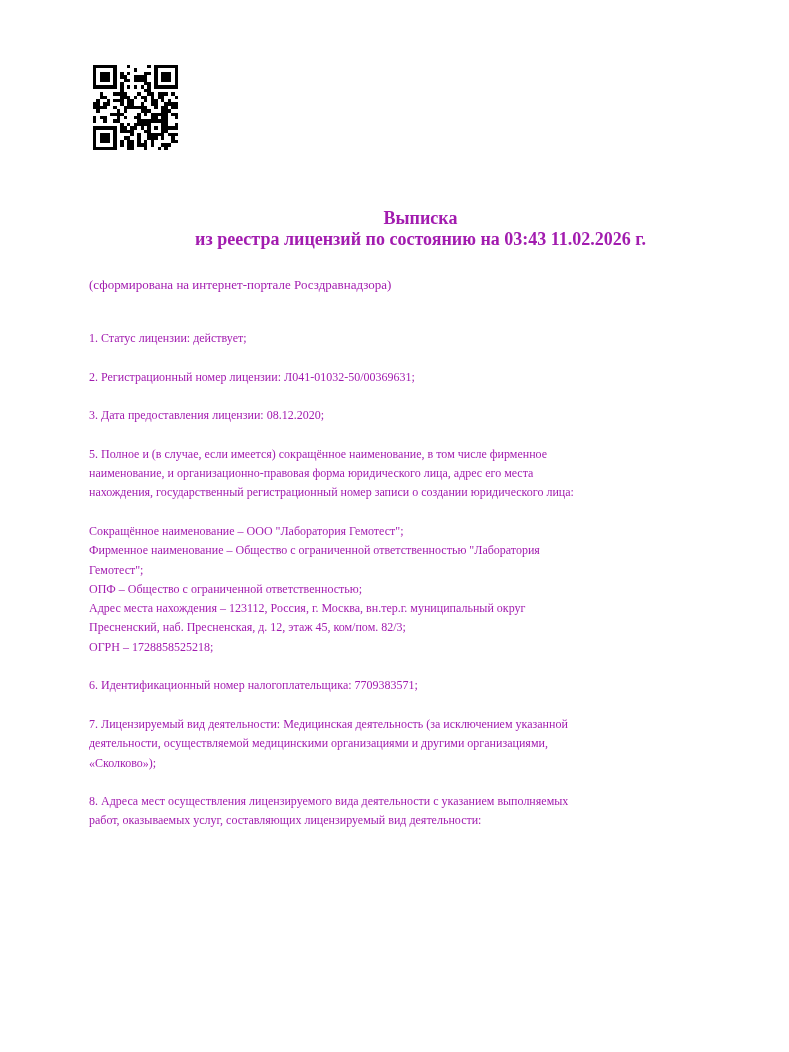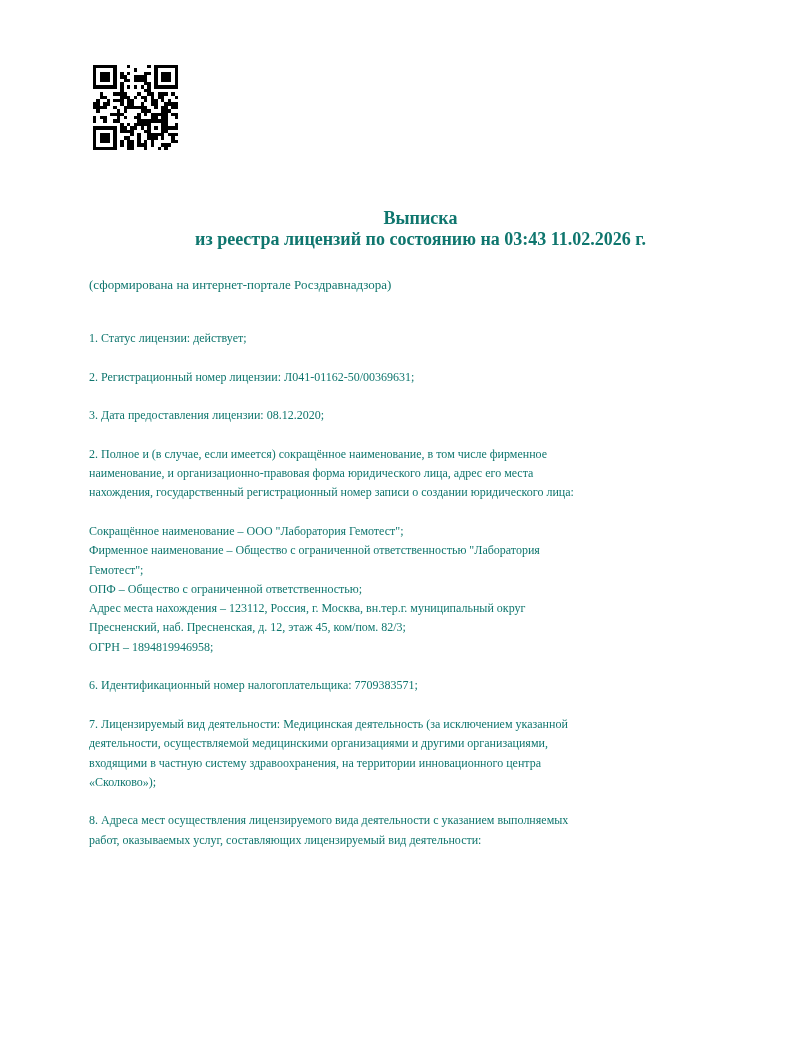--- a/index.html
+++ b/index.html
@@ -6,21 +6,21 @@
     margin: 0;
     padding: 0;
     background: #ffffff;
   }
   .page {
     position: relative;
     width: 789px;
     height: 1052px;
     background: #ffffff;
     font-family: "Liberation Serif", serif;
-    color: #0f766e;
+    color: #a21caf;
     overflow: hidden;
   }
   .qr {
     position: absolute;
     left: 93px;
     top: 65px;
     width: 85px;
     height: 85px;
   }
   .title-block {
@@ -385,46 +385,45 @@
     <div>из реестра лицензий по состоянию на 03:43 11.02.2026 г.</div>
   </div>
 
   <div class="subtitle">(сформирована на интернет-портале Росздравнадзора)</div>
 
   <div id="doc-body" class="doc-body">
       <div class="para">
         <div class="line">1. Статус лицензии: действует;</div>
       </div>
       <div class="para">
-        <div class="line">2. Регистрационный номер лицензии: Л041-01162-50/00369631;</div>
+        <div class="line">2. Регистрационный номер лицензии: Л041-01032-50/00369631;</div>
       </div>
       <div class="para">
         <div class="line">3. Дата предоставления лицензии: 08.12.2020;</div>
       </div>
       <div class="para">
-        <div class="line">2. Полное и (в случае, если имеется) сокращённое наименование, в том числе фирменное</div>
+        <div class="line">5. Полное и (в случае, если имеется) сокращённое наименование, в том числе фирменное</div>
         <div class="line">наименование, и организационно-правовая форма юридического лица, адрес его места</div>
         <div class="line">нахождения, государственный регистрационный номер записи о создании юридического лица:</div>
       </div>
       <div class="para">
         <div class="line">Сокращённое наименование – ООО "Лаборатория Гемотест";</div>
         <div class="line">Фирменное наименование – Общество с ограниченной ответственностью "Лаборатория</div>
         <div class="line">Гемотест";</div>
         <div class="line">ОПФ – Общество с ограниченной ответственностью;</div>
         <div class="line">Адрес места нахождения – 123112, Россия, г. Москва, вн.тер.г. муниципальный округ</div>
         <div class="line">Пресненский, наб. Пресненская, д. 12, этаж 45, ком/пом. 82/3;</div>
-        <div class="line">ОГРН – 1894819946958;</div>
+        <div class="line">ОГРН – 1728858525218;</div>
       </div>
       <div class="para">
         <div class="line">6. Идентификационный номер налогоплательщика: 7709383571;</div>
       </div>
       <div class="para">
         <div class="line">7. Лицензируемый вид деятельности: Медицинская деятельность (за исключением указанной</div>
         <div class="line">деятельности, осуществляемой медицинскими организациями и другими организациями,</div>
-        <div class="line">входящими в частную систему здравоохранения, на территории инновационного центра</div>
         <div class="line">«Сколково»);</div>
       </div>
       <div class="para">
         <div class="line">8. Адреса мест осуществления лицензируемого вида деятельности с указанием выполняемых</div>
         <div class="line">работ, оказываемых услуг, составляющих лицензируемый вид деятельности:</div>
       </div>
     </div>
 
 </div>
 

